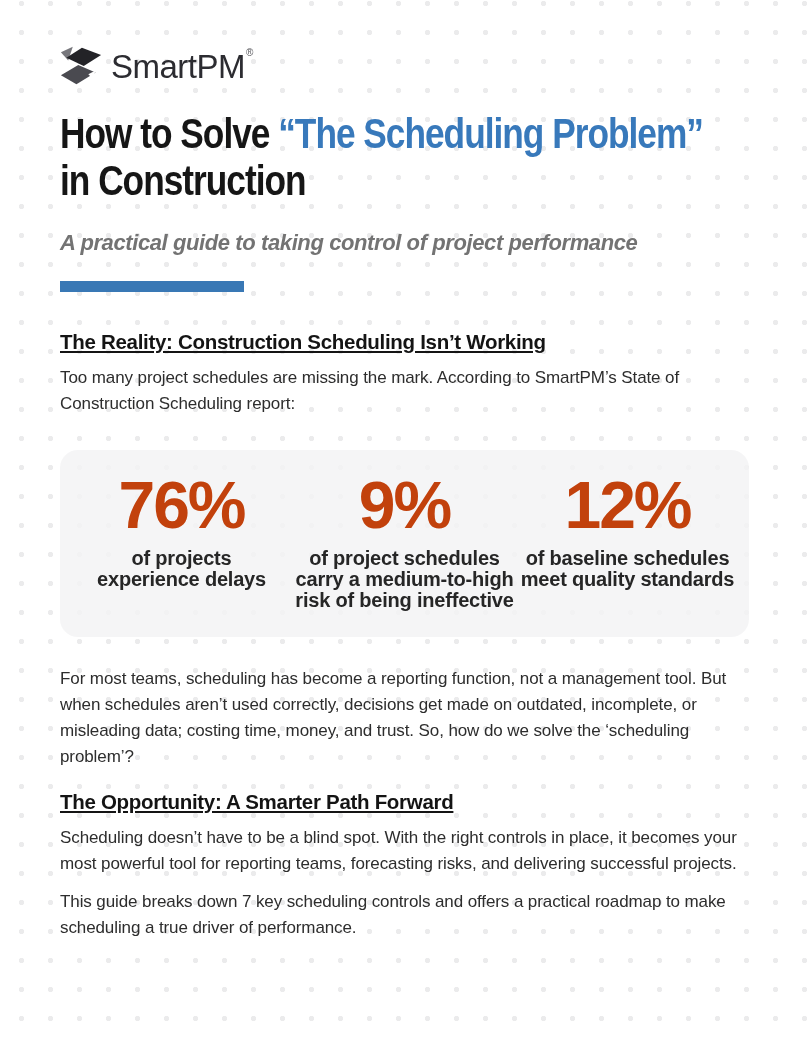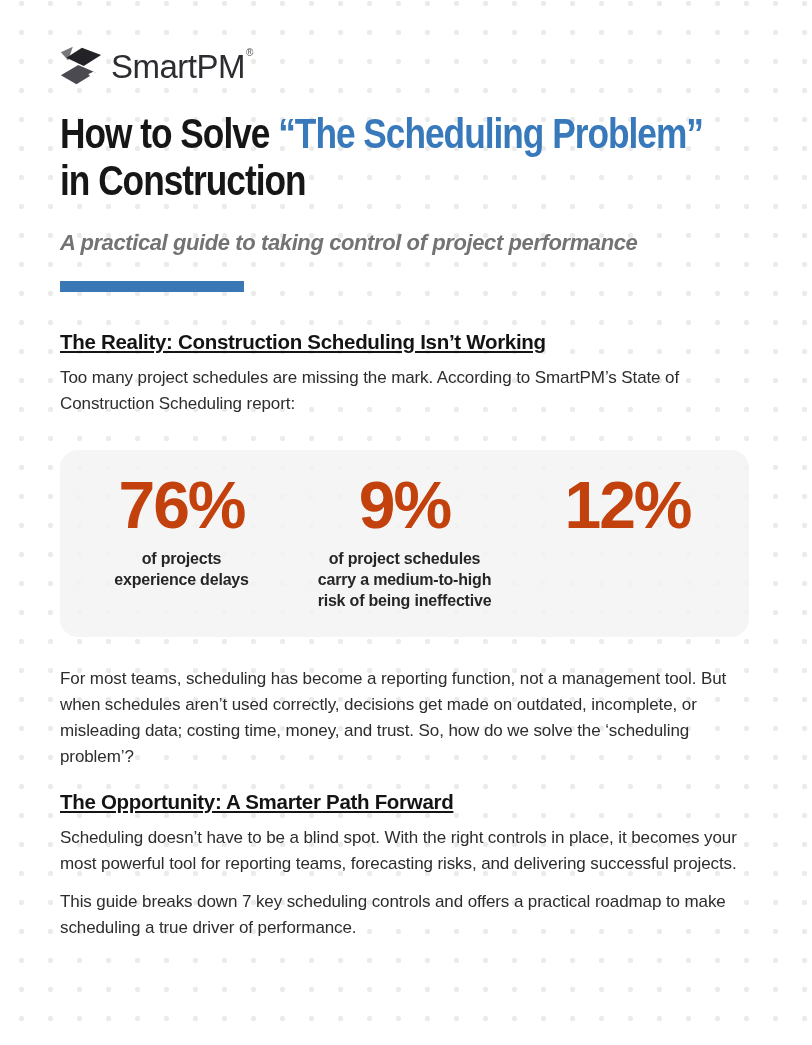--- a/index.html
+++ b/index.html
@@ -120,21 +120,21 @@
   }
   .stat-value {
     font-size: 66px;
     font-weight: 700;
     letter-spacing: -2px;
     line-height: 1;
     color: #c2410c;
   }
   .stat-label {
     margin-top: 10px;
-    font-size: 16px;
+    font-size: 20px;
     font-weight: 600;
     line-height: 21px;
     letter-spacing: -0.2px;
     color: #262626;
     white-space: pre-line;
   }
 </style>
 </head>
 <body>
 
@@ -169,20 +169,22 @@
 experience delays</div>
     </div>
     <div class="stat">
       <div class="stat-value">9%</div>
       <div class="stat-label">of project schedules
 carry a medium-to-high
 risk of being ineffective</div>
     </div>
     <div class="stat">
       <div class="stat-value">12%</div>
+      <div class="stat-label">of baseline schedules
+meet quality standards</div>
     </div>
   </div>
 
   <p class="body-text para-after-card">For most teams, scheduling has become a reporting function, not a management tool. But when schedules aren’t used correctly, decisions get made on outdated, incomplete, or misleading data; costing time, money, and trust. So, how do we solve the ‘scheduling problem’?</p>
 
   <h3 class="section-heading heading-opportunity">The Opportunity: A Smarter Path Forward</h3>
   <p class="body-text">Scheduling doesn’t have to be a blind spot. With the right controls in place, it becomes your most powerful tool for reporting teams, forecasting risks, and delivering successful projects.</p>
   <p class="body-text para-followup">This guide breaks down 7 key scheduling controls and offers a practical roadmap to make scheduling a true driver of performance.</p>
 
 </div>

